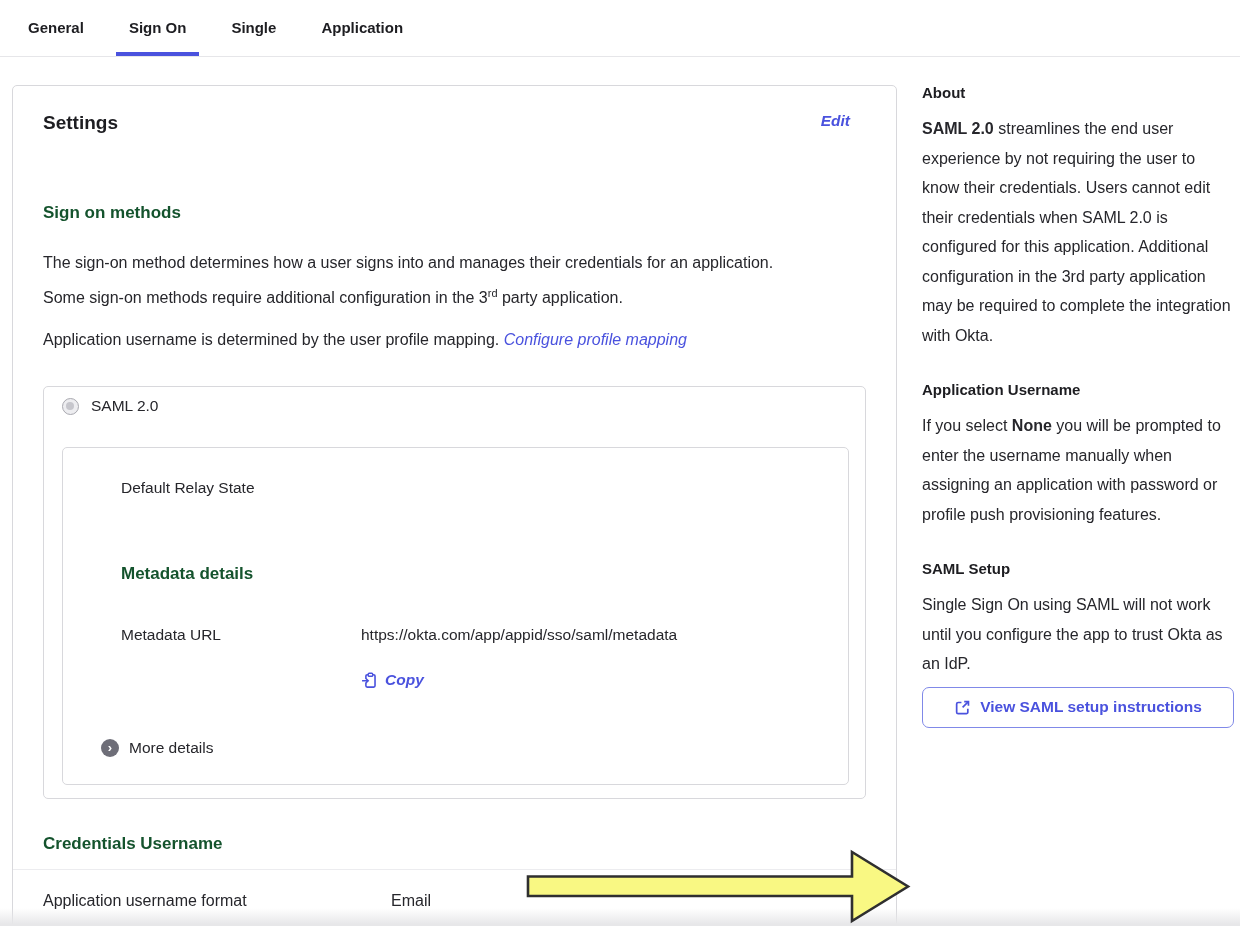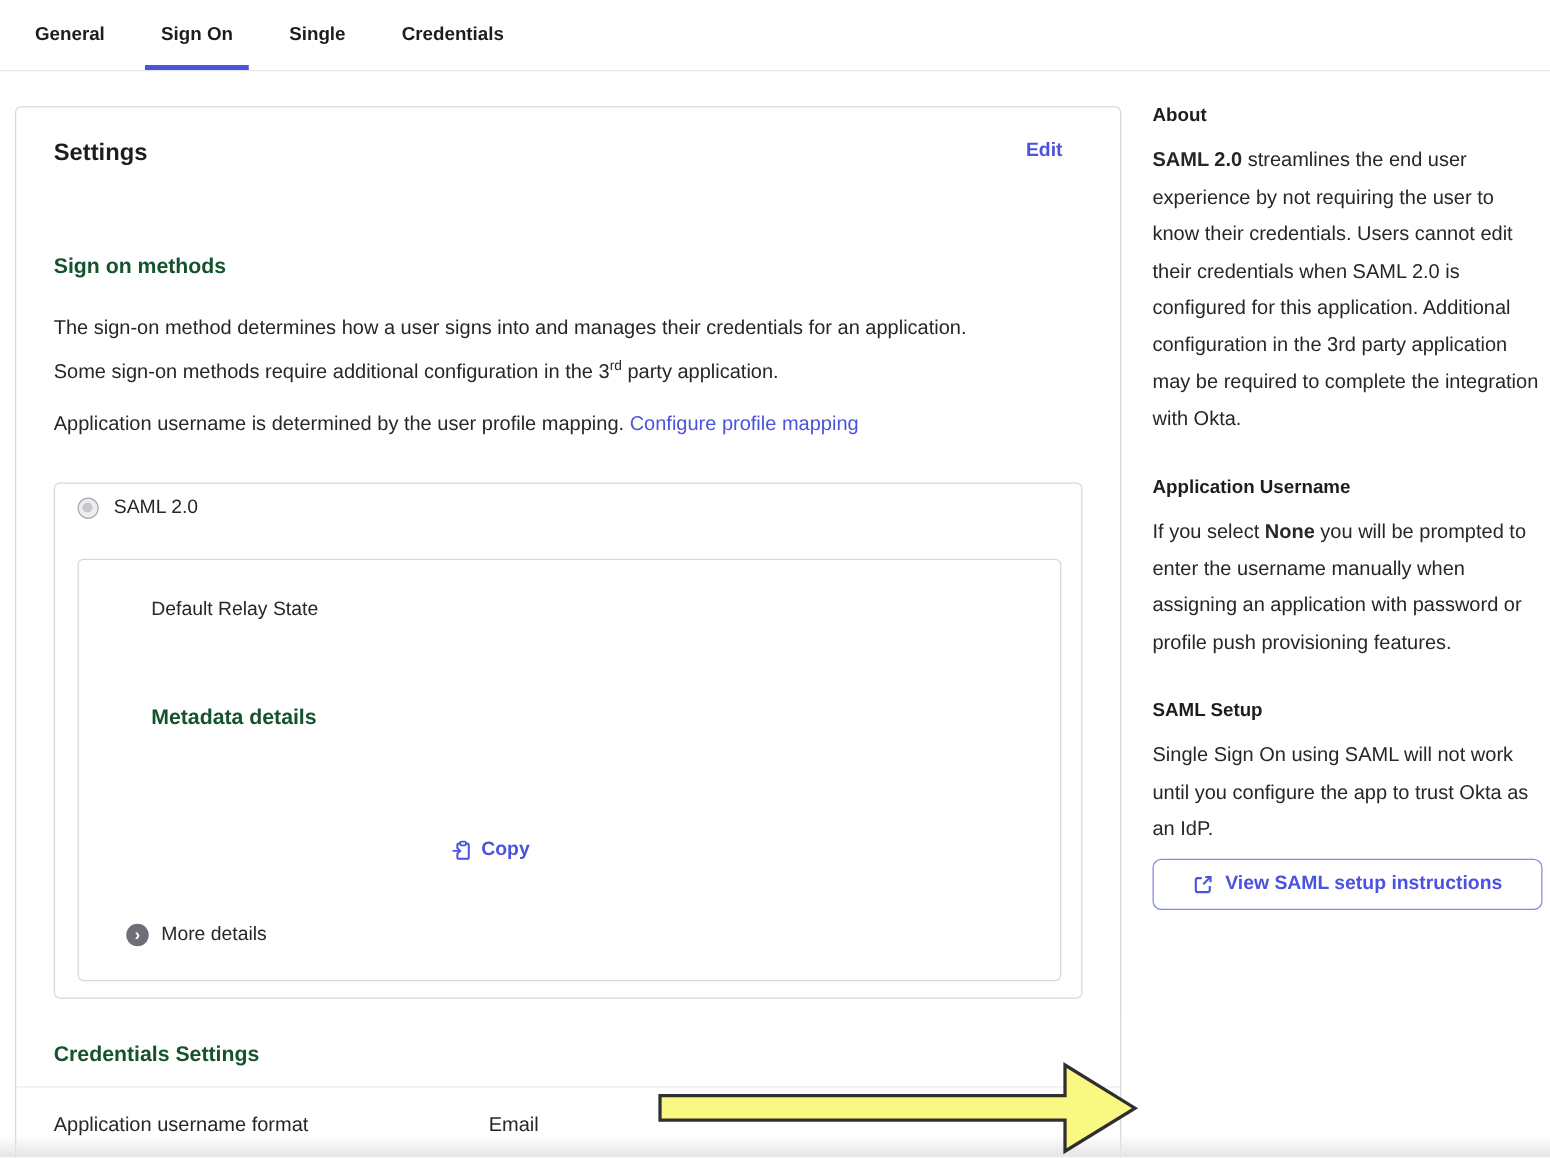--- a/index.html
+++ b/index.html
@@ -17,21 +17,21 @@
   .tab { position:relative; font-size:15px; font-weight:700; color:#1d1d21;
          height:57px; display:flex; align-items:center; cursor:pointer; }
   .tab.active::after { content:""; position:absolute; left:-13px; right:-13px;
          bottom:0; height:4px; background:var(--accent); }
   
   .card { position:absolute; left:12px; top:85px; width:885px; height:860px;
           background:#fff; border:1px solid var(--border); border-radius:5px; }
   .card-header { position:absolute; top:26px; left:30px; right:46px;
           display:flex; justify-content:space-between; align-items:flex-start; }
   .card-title { font-size:19px; font-weight:700; }
-  .link { color:var(--accent); font-weight:700; font-size:15.5px; text-decoration:none; cursor:pointer; }
+  .link { color:var(--accent); font-weight:700; font-size:15.5px; text-decoration:none; cursor:pointer;font-style:italic; }
   .h2 { font-size:17px; font-weight:700; color:#14532d; }
   .sign-on-h { position:absolute; top:117px; left:30px; }
   .p1 { position:absolute; top:162px; left:30px; width:772px;
         font-size:16px; line-height:30px; color:#26262b; }
   .p2 { position:absolute; top:239px; left:30px; width:800px;
         font-size:16px; line-height:30px; color:#26262b; }
   .p2 .link { font-weight:400; font-size:16px; }
   sup { font-size:11px; }
   
   .saml-box { position:absolute; top:300px; left:30px; width:823px; height:413px;
@@ -76,21 +76,21 @@
                z-index:4; pointer-events:none; }
   .icon-svg { display:block; }
 </style>
 </head>
 <body>
 
 <nav class="tabbar">
   <div class="tab">General</div>
   <div class="tab active">Sign On</div>
   <div class="tab">Single</div>
-  <div class="tab">Credentials</div>
+  <div class="tab">Application</div>
 </nav>
 
 <section class="card">
   <div class="card-header">
     <div class="card-title">Settings</div>
     <a class="link">Edit</a>
   </div>
 
   <div class="h2 sign-on-h">Sign on methods</div>
 
@@ -100,41 +100,44 @@
 
   <div class="saml-box">
     <span class="radio"></span>
     <span class="radio-label">SAML 2.0</span>
 
     <div class="inner-box">
       <div class="relay">Default Relay State</div>
 
       <div class="h2 meta-h">Metadata details</div>
 
+      <div class="meta-row">
+        <span class="meta-label">Metadata URL</span><span>https://okta.com/app/appid/sso/saml/metadata</span>
+      </div>
 
       <div class="copy-row">
         <span>
           <svg class="icon-svg" width="17" height="17" viewBox="0 0 16 16" fill="none">
             <rect x="4.6" y="2.6" width="8.6" height="11.6" rx="1.2" stroke="#4a52de" stroke-width="1.5"></rect>
             <rect x="6.8" y="1.2" width="4.2" height="2.8" rx="0.8" fill="#fff" stroke="#4a52de" stroke-width="1.3"></rect>
             <path d="M1 8.2h6.2" stroke="#fff" stroke-width="3.4"></path>
             <path d="M1 8.2h5.6M4.6 6.1l2.2 2.1-2.2 2.1" stroke="#4a52de" stroke-width="1.4"></path>
           </svg>
         </span>
         <span class="link">Copy</span>
       </div>
 
       <div class="more-row">
         <span class="chev-circle">›</span>
         <span>More details</span>
       </div>
     </div>
   </div>
 
-  <div class="h2 cred-h">Credentials Settings</div>
+  <div class="h2 cred-h">Credentials Username</div>
   <div class="cred-divider"></div>
   <div class="cred-row">
     <span class="cred-label">Application username format</span><span>Email</span>
   </div>
 </section>
 
 <aside class="sidebar">
   <h3>About</h3>
   <p><b>SAML 2.0</b><span> streamlines the end user experience by not requiring the user to know their credentials. Users cannot edit their credentials when SAML 2.0 is configured for this application. Additional configuration in the 3rd party application may be required to complete the integration with Okta.</span></p>
 

